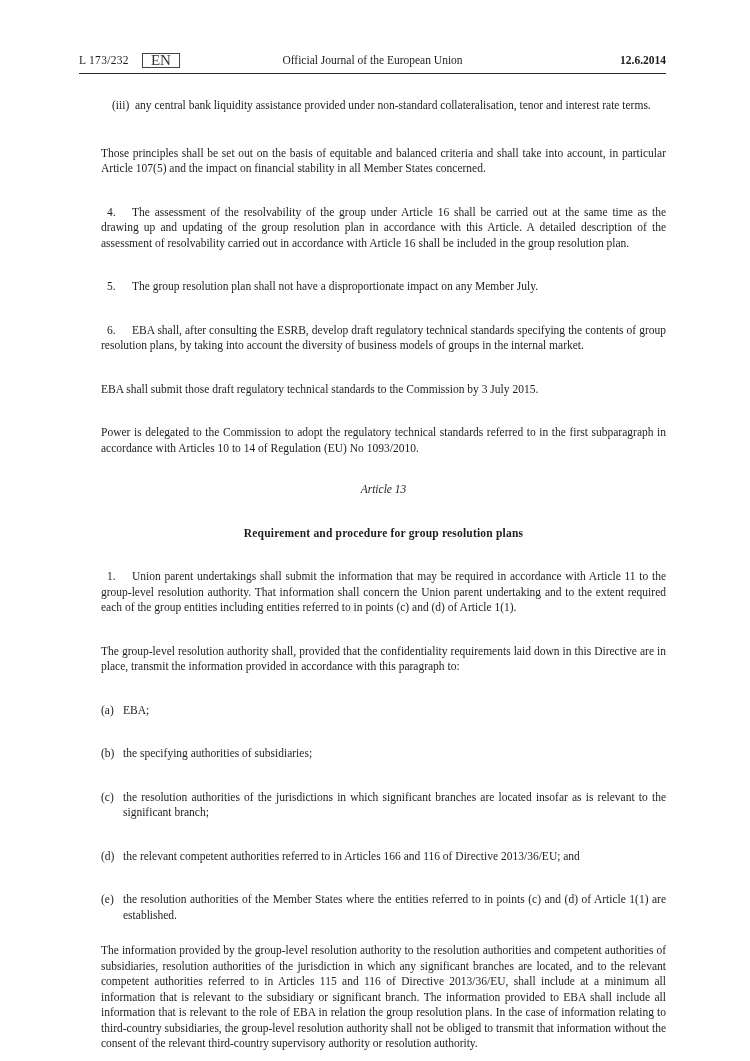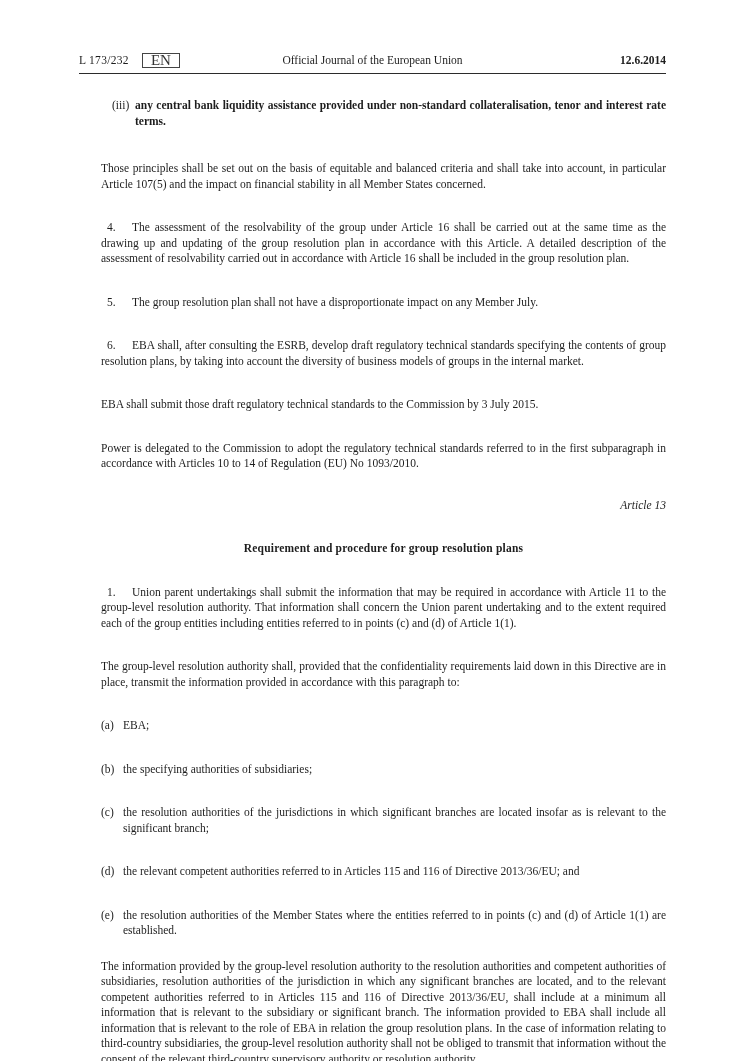--- a/index.html
+++ b/index.html
@@ -47,35 +47,35 @@
   }
   
   .doc-body { padding: 24px 84px 0 101px; text-align: justify; }
   .doc-body p { margin: 0 0 28px 0; }
 
   .indent { margin-left: 11px; }
 
   
   .sub-item { display: flex; margin-bottom: 32px; }
   .sub-item .sub-marker { flex: 0 0 23px; }
-  .sub-item .sub-text { flex: 1; text-align: justify; font-weight: bold; }
+  .sub-item .sub-text { flex: 1; text-align: justify; }
 
   
   .num-marker {
     display: inline-block;
     width: 31px;
     padding-left: 6px;
     box-sizing: border-box;
   }
 
   .mb26 { margin-bottom: 26px !important; }
 
   
   .article-number {
-    text-align: right;
+    text-align: center;
     font-style: italic;
     margin: 0 0 7px 0;
   }
   .article-title {
     text-align: center;
     font-weight: bold;
     margin: 0 0 6px 0;
     letter-spacing: 0.2px;
   }
 
@@ -133,21 +133,21 @@
     <div class="letter-item">
       <span class="letter-marker">(b)</span>
       <span class="letter-text">the specifying authorities of subsidiaries;</span>
     </div>
     <div class="letter-item">
       <span class="letter-marker">(c)</span>
       <span class="letter-text">the resolution authorities of the jurisdictions in which significant branches are located insofar as is relevant to the significant branch;</span>
     </div>
     <div class="letter-item">
       <span class="letter-marker">(d)</span>
-      <span class="letter-text">the relevant competent authorities referred to in Articles 115 and 116 of Directive 2013/36/EU; and</span>
+      <span class="letter-text">the relevant competent authorities referred to in Articles 166 and 116 of Directive 2013/36/EU; and</span>
     </div>
     <div class="letter-item">
       <span class="letter-marker">(e)</span>
       <span class="letter-text">the resolution authorities of the Member States where the entities referred to in points (c) and (d) of Article 1(1) are established.</span>
     </div>
 
     <p>The information provided by the group-level resolution authority to the resolution authorities and competent authorities of subsidiaries, resolution authorities of the jurisdiction in which any significant branches are located, and to the relevant competent authorities referred to in Articles 115 and 116 of Directive 2013/36/EU, shall include at a minimum all information that is relevant to the subsidiary or significant branch. The information provided to EBA shall include all information that is relevant to the role of EBA in relation the group resolution plans. In the case of information relating to third-country subsidiaries, the group-level resolution authority shall not be obliged to transmit that information without the consent of the relevant third-country supervisory authority or resolution authority.</p>
 
   </main>
 </div>

